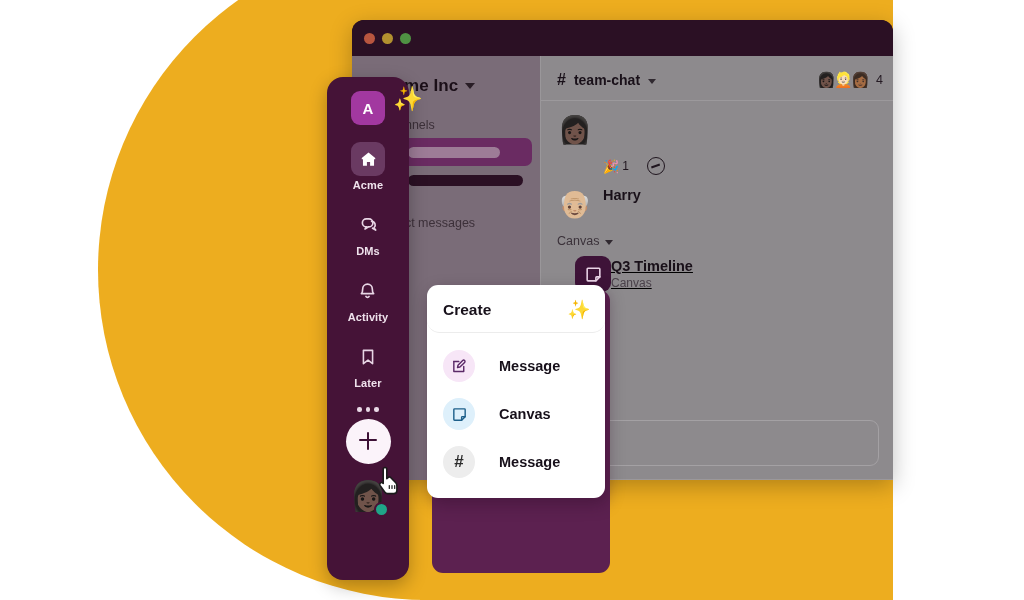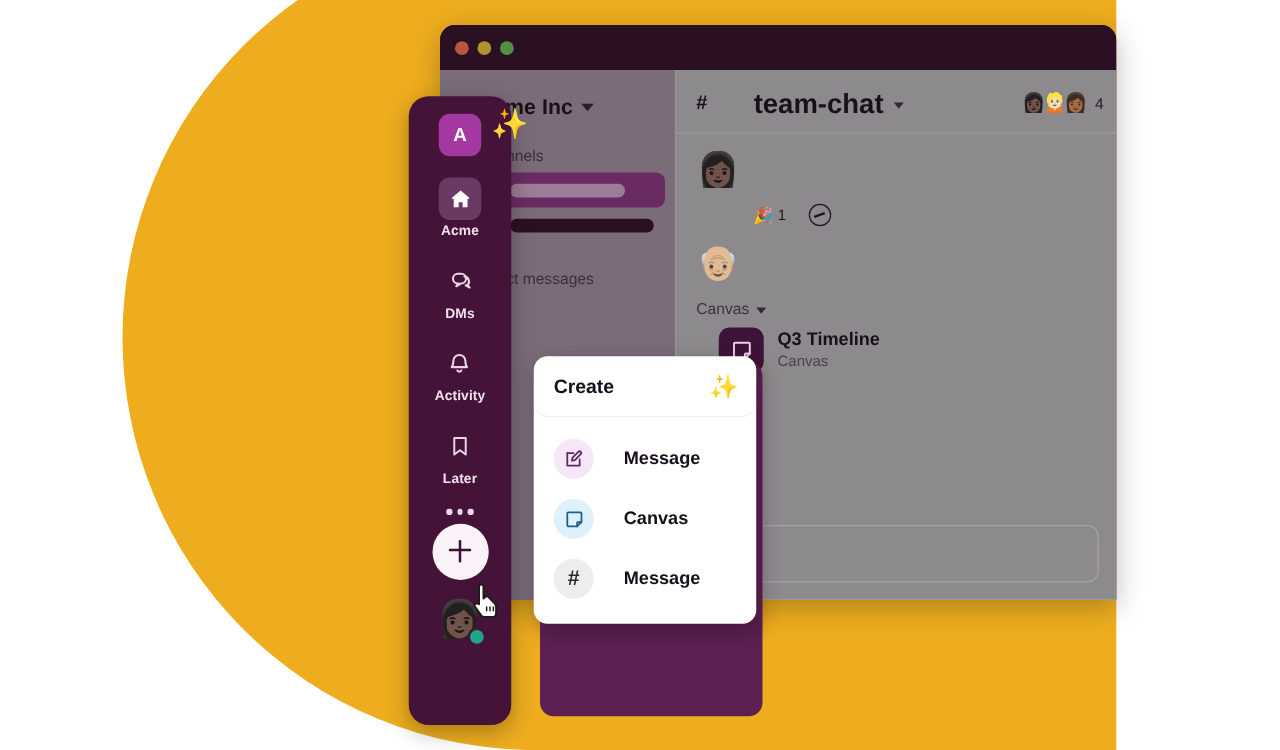--- a/index.html
+++ b/index.html
@@ -42,21 +42,21 @@
   .chan-row .hash.dim{color:#3a2b36;}
   .bar{height:11px;border-radius:6px;}
   .bar.light{width:92px;background:#9d7c97;}
   .bar.dark{width:115px;background:#2b1024;}
   .dm-row{display:flex;align-items:center;gap:9px;margin:4px 0 0 30px;}
   .dm-av{width:19px;height:19px;border-radius:4px;font-size:14px;line-height:19px;text-align:center;}
   .dm-name{font-size:13.5px;color:#1b0f18;font-weight:500;}
 
   
   .chan-head{display:flex;align-items:center;gap:8px;padding:14px 10px 10px 16px;border-bottom:1px solid #9c999c;}
-  .chan-title{font-size:22px;font-weight:bold;color:#191019;margin-left:29px;}
+  .chan-title{font-size:14px;font-weight:bold;color:#191019;}
   .chan-hash{font-size:16px;font-weight:bold;color:#191019;}
   .chev-sm{width:0;height:0;border-left:4px solid transparent;border-right:4px solid transparent;border-top:5px solid #191019;opacity:.8;margin-top:2px;}
   .members{margin-left:auto;display:flex;align-items:center;gap:0px;}
   .m-av{width:20px;height:20px;border-radius:5px;font-size:15px;line-height:20px;text-align:center;margin-left:-3px;}
   .m-count{font-size:12.5px;color:#241a23;margin-left:5px;}
 
   .msg{display:flex;gap:10px;padding:11px 14px 0 16px;}
   .msg-av{width:36px;height:36px;border-radius:8px;font-size:27px;line-height:36px;text-align:center;flex:none;}
   .msg-body{flex:1;min-width:0;}
   .msg-name{font-size:14.5px;font-weight:bold;color:#191019;line-height:17px;}
@@ -66,21 +66,21 @@
   .msg-bar.w3{width:100%;margin-top:9px;}
   .reacts{display:flex;align-items:center;gap:18px;margin:9px 0 0 62px;}
   .react{display:flex;align-items:center;gap:3px;font-size:12px;color:#20161f;}
   .react .emo{font-size:13px;}
   .addreact{width:16px;height:16px;border-radius:50%;border:1.6px solid #20161f;position:relative;}
   .addreact:after{content:"";position:absolute;left:3px;top:7px;width:9px;height:1.6px;background:#20161f;transform:rotate(-20deg);}
 
   .canvas-sec{margin:12px 0 0 0;padding:0 14px 0 16px;}
   .canvas-label-row{display:flex;align-items:center;gap:6px;}
   .canvas-label{font-size:12.5px;color:#3b323a;}
-  .canvas-card{display:flex;align-items:center;gap:11px;margin:8px 0 0 18px;}
+  .canvas-card{display:flex;align-items:center;margin:8px 0 0 18px;text-decoration:underline;}
   .canvas-ico{width:36px;height:36px;border-radius:9px;background:#3e1338;display:flex;align-items:center;justify-content:center;flex:none;}
   .canvas-title{font-size:14.5px;font-weight:bold;color:#191019;line-height:17px;}
   .canvas-sub{font-size:12px;color:#4a414a;margin-top:1px;}
 
   .composer-wrap{position:absolute;left:0;right:0;bottom:14px;padding:0 14px 0 14px;}
   .composer{height:44px;border:1px solid #a4a1a4;border-radius:9px;display:flex;align-items:center;padding-left:14px;}
   .plus{font-size:19px;color:#20161f;line-height:1;}
   .sep{position:absolute;left:0;right:0;bottom:0;height:1px;background:#9b989b;}
 
   
@@ -177,20 +177,25 @@
         <div class="reacts">
           <span class="react">
             <span class="emo">🎉</span>
             <span>1</span>
           </span>
           <span class="addreact"></span>
         </div>
 
         <div class="msg">
           <span class="msg-av">👴🏼</span>
+          <span class="msg-body">
+            <span class="msg-name">Harry</span>
+            <span class="msg-bar w2"></span>
+            <span class="msg-bar w3"></span>
+          </span>
         </div>
 
         <div class="canvas-sec">
           <div class="canvas-label-row">
             <span class="canvas-label">Canvas</span>
             <span class="chev-sm"></span>
           </div>
           <div class="canvas-card">
             <span class="canvas-ico">
               <svg width="19" height="19" viewBox="0 0 24 24" fill="none" stroke="#e9d3e6" stroke-width="2" stroke-linecap="round" stroke-linejoin="round">

